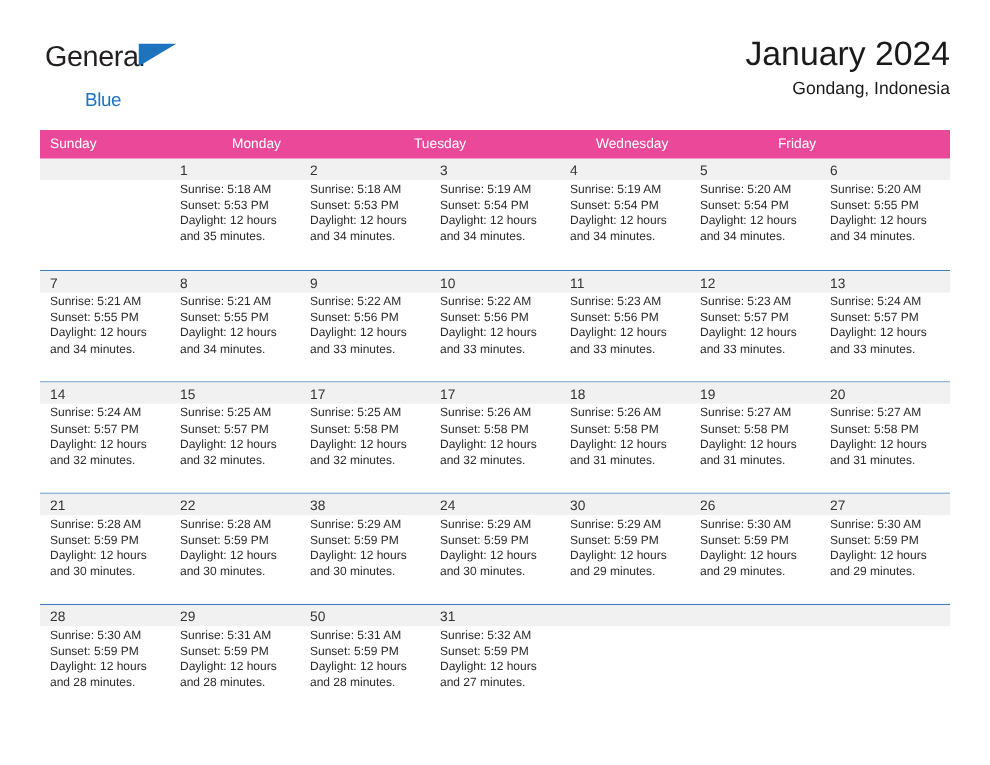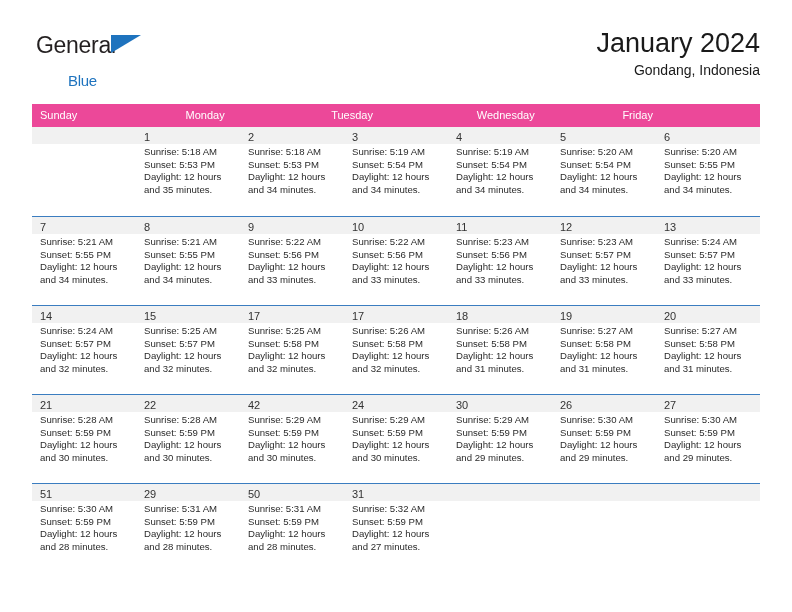--- a/index.html
+++ b/index.html
@@ -384,21 +384,21 @@
           <div class="day">
             <div class="day-num-band"><span class="day-num">22</span></div>
             <div class="day-body">
               <div class="ln">Sunrise: 5:28 AM</div>
               <div class="ln">Sunset: 5:59 PM</div>
               <div class="ln">Daylight: 12 hours</div>
               <div class="ln">and 30 minutes.</div>
             </div>
           </div>
           <div class="day">
-            <div class="day-num-band"><span class="day-num">42</span></div>
+            <div class="day-num-band"><span class="day-num">38</span></div>
             <div class="day-body">
               <div class="ln">Sunrise: 5:29 AM</div>
               <div class="ln">Sunset: 5:59 PM</div>
               <div class="ln">Daylight: 12 hours</div>
               <div class="ln">and 30 minutes.</div>
             </div>
           </div>
           <div class="day">
             <div class="day-num-band"><span class="day-num">24</span></div>
             <div class="day-body">
@@ -431,21 +431,21 @@
             <div class="day-body">
               <div class="ln">Sunrise: 5:30 AM</div>
               <div class="ln">Sunset: 5:59 PM</div>
               <div class="ln">Daylight: 12 hours</div>
               <div class="ln">and 29 minutes.</div>
             </div>
           </div>
         </div>
         <div class="week">
           <div class="day">
-            <div class="day-num-band"><span class="day-num">51</span></div>
+            <div class="day-num-band"><span class="day-num">28</span></div>
             <div class="day-body">
               <div class="ln">Sunrise: 5:30 AM</div>
               <div class="ln">Sunset: 5:59 PM</div>
               <div class="ln">Daylight: 12 hours</div>
               <div class="ln">and 28 minutes.</div>
             </div>
           </div>
           <div class="day">
             <div class="day-num-band"><span class="day-num">29</span></div>
             <div class="day-body">

